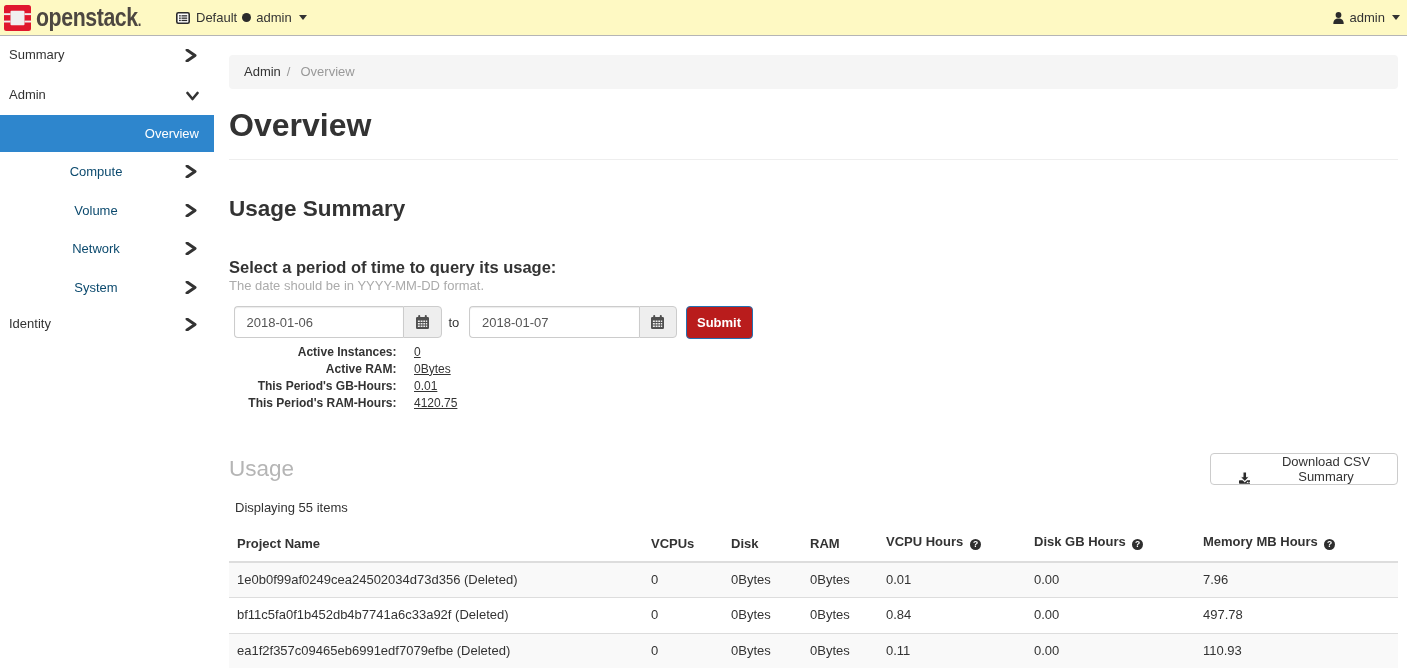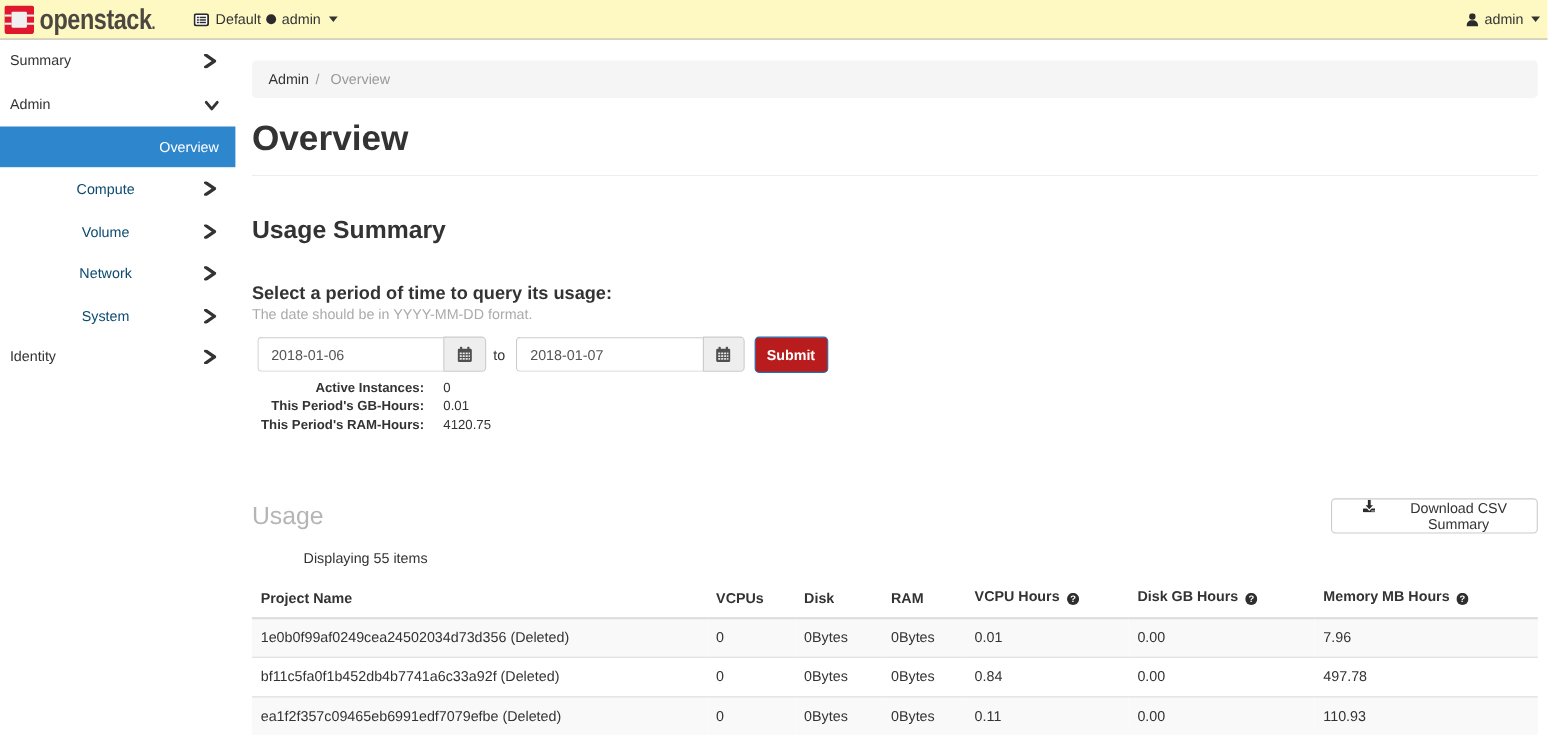--- a/index.html
+++ b/index.html
@@ -32,28 +32,28 @@
 .h3 { position:absolute; left:229px; top:198px; font-size:22.5px; font-weight:bold; color:#333; line-height:1; }
 .sel-label { position:absolute; left:229px; top:258.6px; font-size:16.5px; font-weight:bold; line-height:1; }
 .hint { position:absolute; left:229px; top:279px; color:#ababab; line-height:1; }
 .igroup { position:absolute; top:306px; height:32px; display:flex; }
 .igroup input { width:169.5px; height:32px; border:1px solid #ccc; border-radius:4px 0 0 4px; border-right:none; padding:6px 12px; font-size:13px; font-family:"Liberation Sans",sans-serif; color:#555; outline:none; background:#fff; box-shadow:inset 0 1px 1px rgba(0,0,0,0.08); }
 .igroup .addon { width:38.7px; height:32px; background:#eee; border:1px solid #ccc; border-radius:0 4px 4px 0; display:flex; align-items:center; justify-content:center; }
 .g1 { left:233.5px; }
 .g2 { left:469px; }
 .to { position:absolute; left:448.5px; top:316.2px; line-height:1; }
 .btn-submit { position:absolute; left:685.5px; top:306px; width:67px; height:32.5px; background:#b91c1c; border:1px solid #2371b2; border-radius:4px; color:#fff; font-weight:bold; font-size:13px; font-family:"Liberation Sans",sans-serif; }
-.dl { position:absolute; left:223px; top:343.5px; width:600px; font-size:12px; }
+.dl { position:absolute; left:234px; top:343.5px; width:600px; font-size:12px;text-decoration:underline; }
 .dl .row { line-height:17px; }
 .dl dt { float:left; width:162.5px; text-align:right; font-weight:bold; }
 .dl dd { margin-left:180px; }
 .usage-title { position:absolute; left:229px; top:457.5px; font-size:22.5px; color:#b5b5b5; line-height:1; }
-.btn-csv { position:absolute; left:1209.5px; top:453px; width:188.5px; height:32px; background:#fff; border:1px solid #ccc; border-radius:4px; font-size:13px; font-family:"Liberation Sans",sans-serif; color:#333; display:flex; align-items:flex-start; padding-left:28px; }
+.btn-csv { position:absolute; left:1209.5px; top:453px; width:188.5px; height:32px; background:#fff; border:1px solid #ccc; border-radius:4px; font-size:13px; font-family:"Liberation Sans",sans-serif; color:#333; display:flex; align-items:flex-end; padding-left:28px; }
 .btn-csv svg { margin-right:5px; }
-.displaying { position:absolute; left:235px; top:501px; line-height:1;margin-left:41px; }
+.displaying { position:absolute; left:235px; top:501px; line-height:1; }
 table { position:absolute; left:229px; top:522px; border-collapse:collapse; width:1169px; table-layout:fixed; }
 th { text-align:left; font-weight:bold; padding:11px 8px 5px; border-bottom:2px solid #ddd; line-height:18.57px; }
 td { padding:8px; border-top:1px solid #ddd; line-height:18.57px; }
 tbody tr:nth-child(odd) { background:#f9f9f9; }
 .qicon { display:inline-block; vertical-align:-4px; margin-left:3px; }
 </style>
 </head>
 <body>
 
 <div class="topbar">
@@ -192,20 +192,24 @@
   </span>
 </div>
 <button class="btn-submit">Submit</button>
 
 <div class="dl">
   <div class="row">
       <dt>Active Instances:</dt>
       <dd>0</dd>
     </div>
   <div class="row">
+      <dt>Active RAM:</dt>
+      <dd>0Bytes</dd>
+    </div>
+  <div class="row">
       <dt>This Period's GB-Hours:</dt>
       <dd>0.01</dd>
     </div>
   <div class="row">
       <dt>This Period's RAM-Hours:</dt>
       <dd>4120.75</dd>
     </div>
 </div>
 
 <div class="usage-title">Usage</div>

